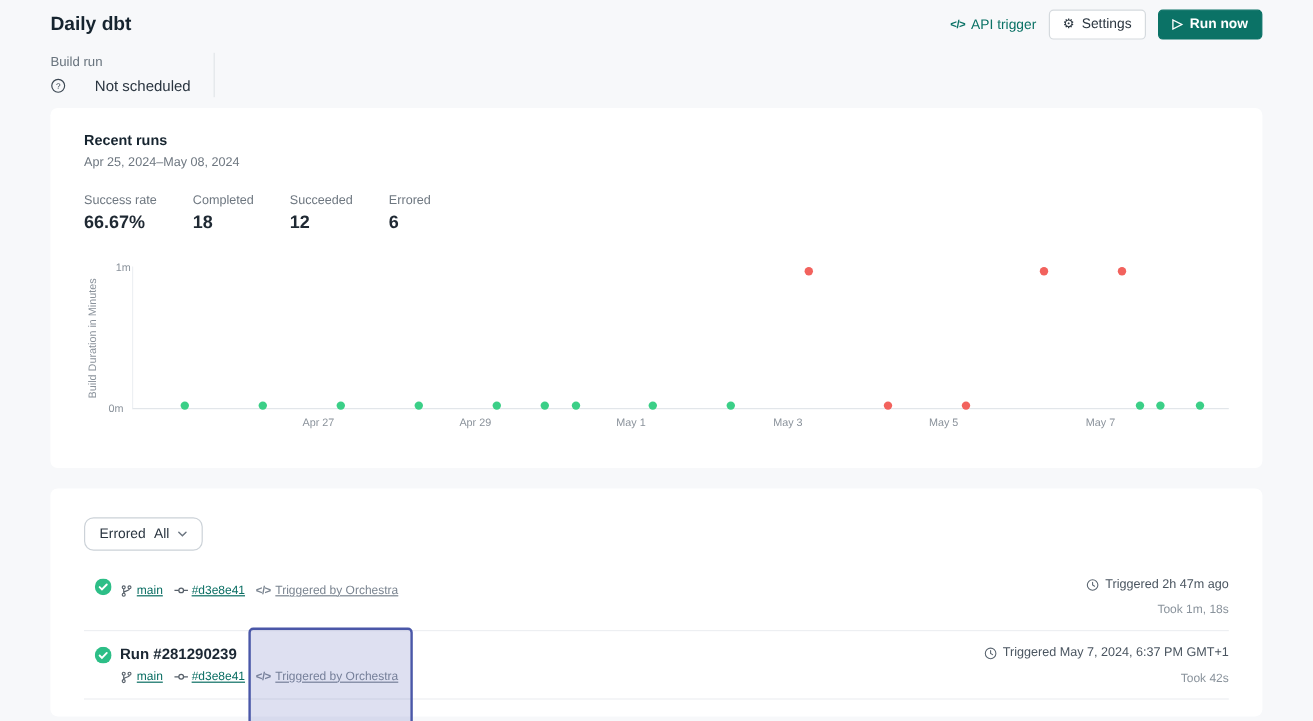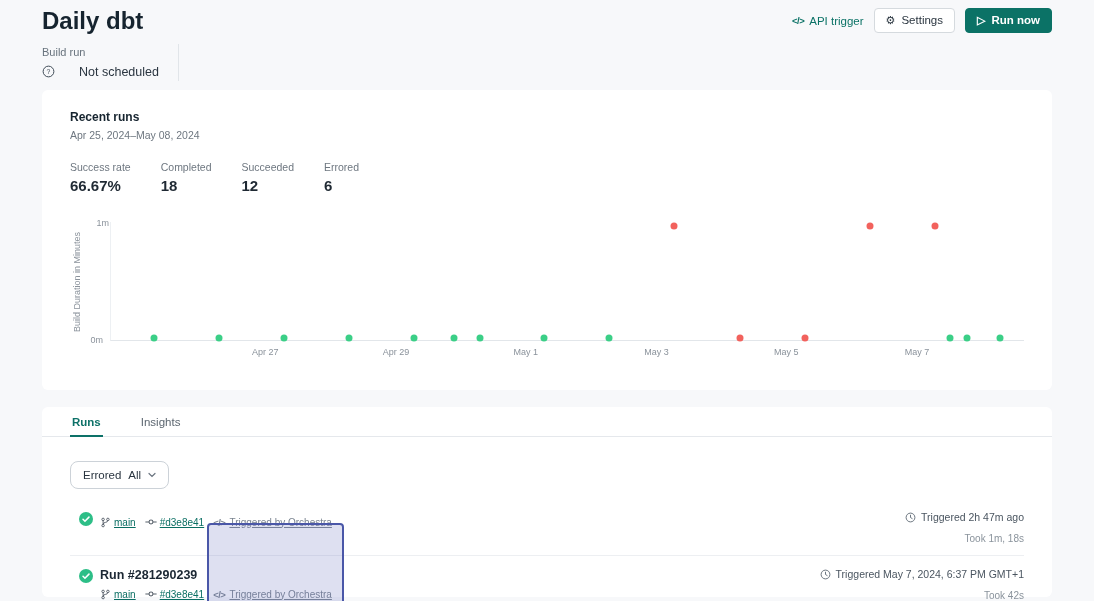--- a/index.html
+++ b/index.html
@@ -1,21 +1,21 @@
 <!DOCTYPE html>
 <html><head>
 <meta charset="utf-8">
 <style>
   *{margin:0;padding:0;box-sizing:border-box}
   html,body{width:1094px;height:601px;overflow:hidden}
   body{background:#f7f8fa;font-family:"Liberation Sans",sans-serif;color:#1f2933;position:relative}
 
   
   .header{display:flex;justify-content:space-between;align-items:center;margin:0 42px;padding-top:5px;height:36px}
-  .page-title{font-size:24px;font-weight:700;color:#16242f}
+  .page-title{font-size:16px;font-weight:700;color:#16242f}
   .actions{display:flex;align-items:center;gap:10px}
   .link-btn{display:flex;align-items:center;gap:5px;color:#0b7266;font-size:11.5px;cursor:pointer}
   .code-glyph{font-size:9.5px;font-weight:700;letter-spacing:-.5px}
   .btn{display:flex;align-items:center;gap:6px;font-size:11.5px;border-radius:4px;padding:6px 11px;cursor:pointer;line-height:1}
   .btn.secondary{background:#fff;border:1px solid #d5dade;color:#2b3640}
   .btn.primary{background:#0b7266;border:1px solid #0b7266;color:#fff;font-weight:600}
   .btn .glyph{font-size:11px}
 
   
   .meta{display:flex;margin:8px 42px 0;align-items:stretch}
@@ -164,24 +164,20 @@
           <span class="x-tick" style="left: 45.5%;">May 1</span>
           <span class="x-tick" style="left: 59.8%;">May 3</span>
           <span class="x-tick" style="left: 74%;">May 5</span>
           <span class="x-tick" style="left: 88.3%;">May 7</span>
         </div>
     </div>
   </div>
 </div>
 
 <div class="card runs-card">
-  <div class="tabs">
-    <div class="tab active">Runs</div>
-    <div class="tab inactive">Insights</div>
-  </div>
   <div class="runs-body">
     <div class="chip">
       <span>Errored</span>
       <span>All</span>
       <span class="chev">
         <svg width="8" height="6" viewBox="0 0 8 6">
             <path d="M1 1.5l3 3 3-3" stroke="#6b7580" stroke-width="1.2" fill="none" stroke-linecap="round"></path>
           </svg>
       </span>
     </div>

